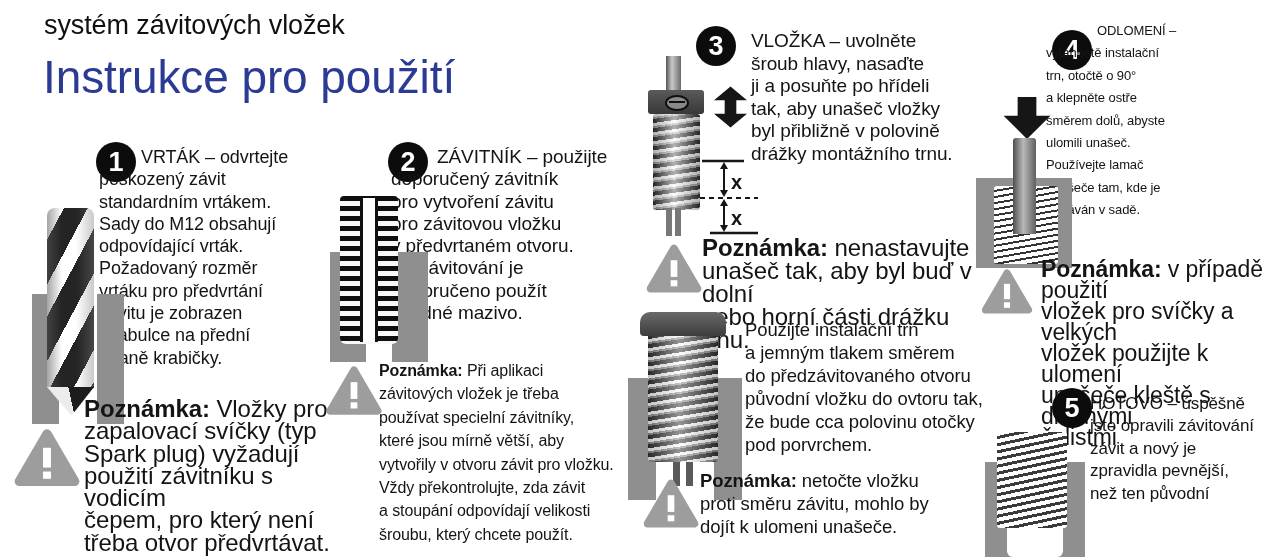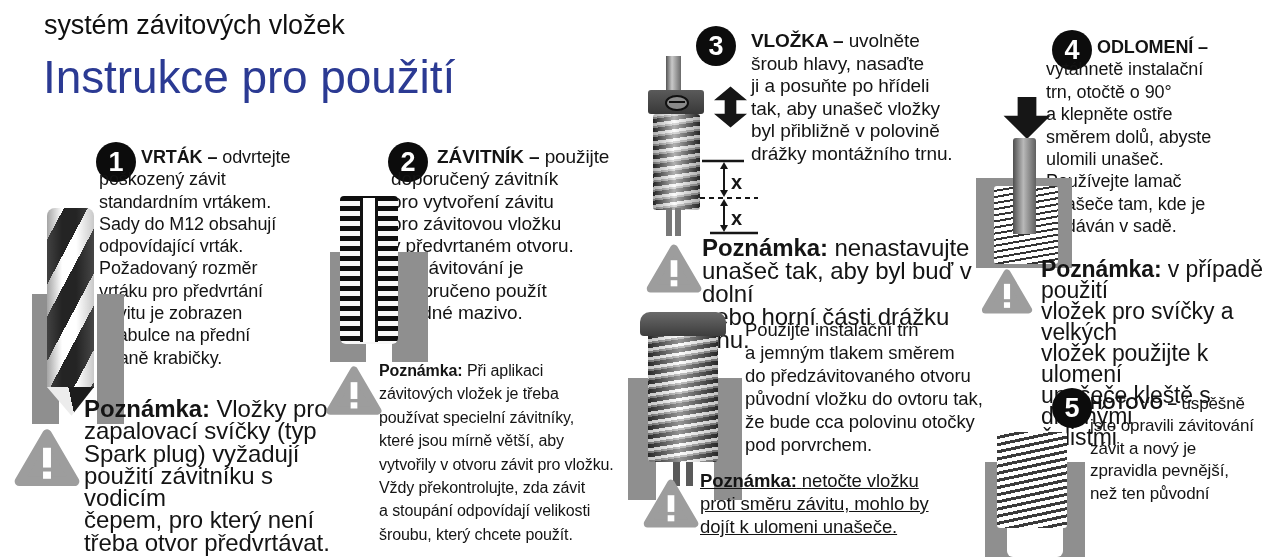--- a/index.html
+++ b/index.html
@@ -4,32 +4,32 @@
 <style>
   html,body{margin:0;padding:0;background:#fff;}
   .page{position:relative;width:1269px;height:557px;background:#ffffff;overflow:hidden;
         font-family:"Liberation Sans","DejaVu Sans",sans-serif;color:#141414;padding-left:13px;}
   .abs{position:absolute;}
   .p{position:absolute;margin:0;white-space:pre-line;letter-spacing:-0.1px;}
   .subtitle{left:44px;top:10px;font-size:27px;color:#101010;}
   .maintitle{left:13px;top:50px;font-size:46px;color:#2b3a93;margin-left:30px;}
   .badge{position:absolute;width:40px;height:40px;border-radius:50%;background:#0c0c0c;color:#fff;
          display:flex;align-items:center;justify-content:center;font-weight:bold;font-size:27px;}
-  .bt{font-weight:bold;}
+  .bt{font-weight:normal;}
   .nl{font-weight:bold;}
   
   .body1{left:99px;top:146px;width:222px;font-size:18px;line-height:22.3px;text-indent:42px;}
   .note1{left:84px;top:398px;width:252px;font-size:24px;line-height:22.3px;}
   .body2{left:391px;top:146px;width:228px;font-size:19px;line-height:22.3px;text-indent:46px;}
   .note2{left:379px;top:359px;width:264px;font-size:16px;line-height:23.4px;}
   .body3{left:751px;top:30px;width:228px;font-size:19px;line-height:22.6px;}
   .note3{left:702px;top:236px;width:280px;font-size:24px;line-height:23px;}
   .body3b{left:745px;top:318px;width:242px;font-size:18.5px;line-height:23px;}
-  .note4{left:700px;top:469px;width:264px;font-size:18.5px;line-height:23px;text-decoration:underline;}
-  .body4{left:1046px;top:36px;width:220px;font-size:18px;line-height:22.4px;text-indent:51px;}
+  .note4{left:700px;top:469px;width:264px;font-size:18.5px;line-height:23px;}
+  .body4{left:1046px;top:20px;width:220px;font-size:13px;line-height:22.4px;text-indent:51px;}
   .note5{left:1041px;top:259px;width:228px;font-size:23px;line-height:21px;}
   .body5{left:1090px;top:393px;width:186px;font-size:17px;line-height:22.4px;}
   
   .warn{position:absolute;}
   
   .fig-drill{left:12px;top:208px;width:118px;height:216px;}
   .blk{position:absolute;background:#8f8f8f;}
   .drill-shaft{position:absolute;left:35px;top:0;width:47px;height:180px;border-radius:8px 8px 0 0;
      background:
        linear-gradient(90deg,rgba(90,90,90,.55),rgba(255,255,255,0) 32%,rgba(255,255,255,0) 62%,rgba(120,120,120,.40)),

